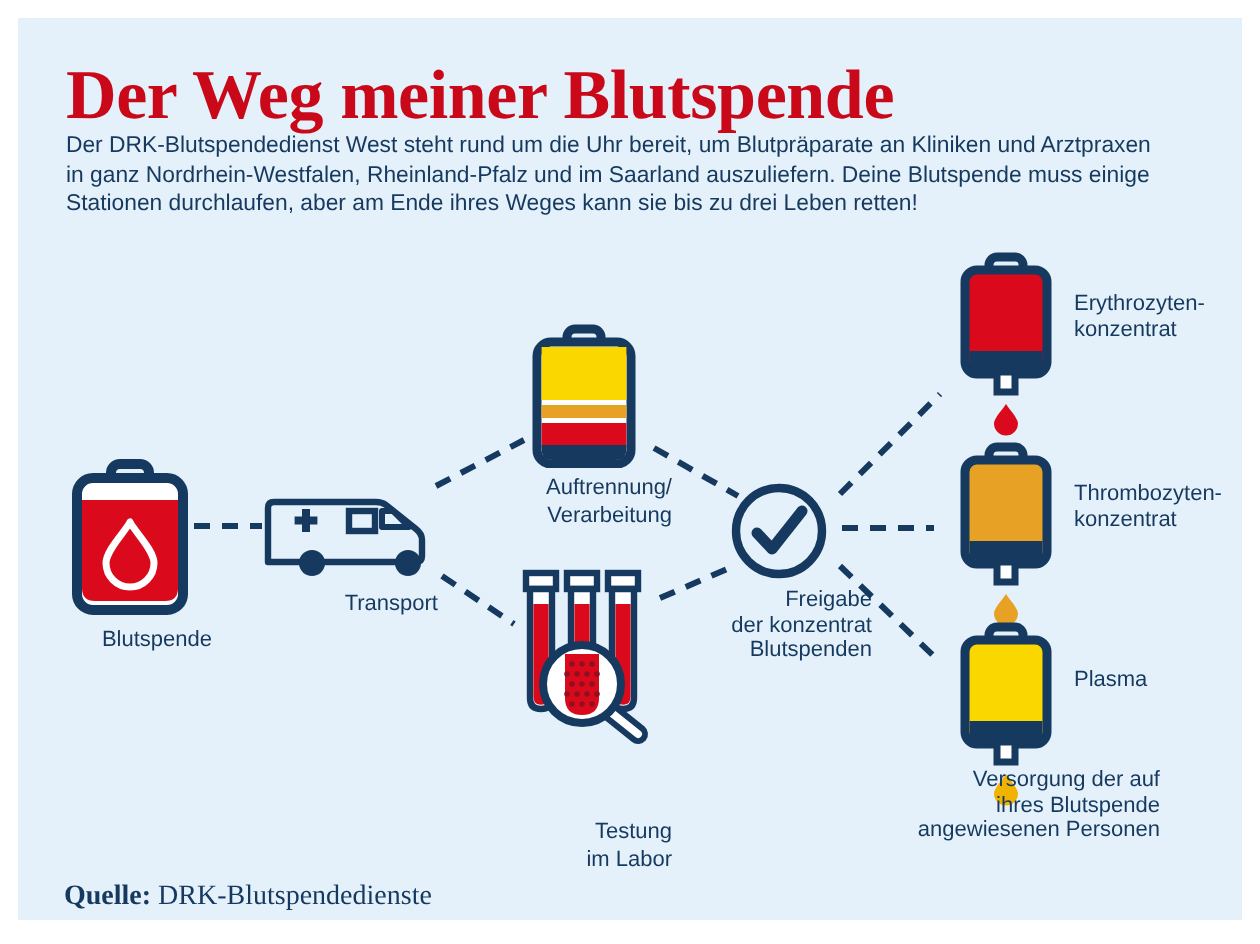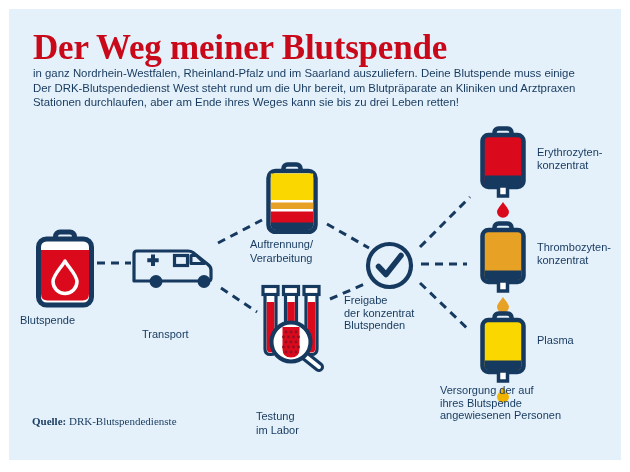--- a/index.html
+++ b/index.html
@@ -3,24 +3,24 @@
 <meta charset="utf-8">
 <style>
   html,body{margin:0;padding:0;}
   body{width:630px;height:472px;background:#ffffff;font-family:"Liberation Sans",sans-serif;}
   .stage{position:relative;width:630px;height:472px;background:#ffffff;overflow:hidden;}
   .card{position:absolute;left:9px;top:9px;width:612px;height:451px;background:#e4f1fa;}
   .abs{position:absolute;}
   .title{left:33px;top:28px;font-family:"Liberation Serif",serif;font-weight:bold;font-size:35px;color:#c9091a;letter-spacing:-0.2px;}
   .intro{left:33px;top:66px;width:565px;font-size:11.4px;line-height:14.5px;color:#16395f;}
   .lbl{font-size:11px;line-height:12.5px;color:#16395f;}
-  .center{text-align:left;}
+  .center{text-align:right;}
   .connectors{left:0;top:0;width:630px;height:472px;}
   .connectors path{stroke:#16395f;stroke-width:3;fill:none;stroke-dasharray:8 6;}
-  .source{left:32px;top:415px;font-family:"Liberation Serif",serif;font-size:11px;color:#16395f;}
+  .source{left:32px;top:441px;font-family:"Liberation Serif",serif;font-size:14px;color:#16395f;}
   .source b{font-weight:bold;}
   svg{display:block;}
 </style>
 </head>
 <body>
 
 <div class="stage">
   <div class="card"></div>
 
   <svg class="abs connectors" viewBox="0 0 630 472">
@@ -29,42 +29,42 @@
     <path d="M221,288 L257,312"></path>
     <path d="M327,224 L369,248"></path>
     <path d="M330,299 L367,283"></path>
     <path d="M420,247 L470,197"></path>
     <path d="M421,264 L467,264"></path>
     <path d="M420,283 L470,331"></path>
   </svg>
 
   <div class="abs title">Der Weg meiner Blutspende</div>
   <div class="abs intro">
+    <div>Der DRK-Blutspendedienst West steht rund um die Uhr bereit, um Blutpräparate an Kliniken und Arztpraxen</div>
     <div>in ganz Nordrhein-Westfalen, Rheinland-Pfalz und im Saarland auszuliefern. Deine Blutspende muss einige</div>
-    <div>Der DRK-Blutspendedienst West steht rund um die Uhr bereit, um Blutpräparate an Kliniken und Arztpraxen</div>
     <div>Stationen durchlaufen, aber am Ende ihres Weges kann sie bis zu drei Leben retten!</div>
   </div>
 
   <svg class="abs" style="left:36px;top:229px;" width="58" height="84" viewBox="0 0 58 84">
     <rect x="19.5" y="3" width="19" height="12" rx="4.5" fill="none" stroke="#16395f" stroke-width="5"></rect>
     <rect x="2.5" y="10" width="53" height="66" rx="8" fill="#ffffff" stroke="#16395f" stroke-width="5"></rect>
     <path d="M5,21 h48 v44 q0,6.5 -6.5,6.5 h-35 q-6.5,0 -6.5,-6.5 z" fill="#da0a1c"></path>
     <path d="M29,32 C26.5,37 17,46 17,52.5 a12,12 0 0 0 24,0 C41,46 31.5,37 29,32 Z" fill="none" stroke="#ffffff" stroke-width="3.5" stroke-linejoin="round"></path>
   </svg>
   <div class="abs lbl center" style="left:20px;top:314px;width:86px;">Blutspende</div>
 
   <svg class="abs" style="left:131px;top:243px;" width="88" height="48" viewBox="0 0 88 48">
     <path d="M3,38 V11 Q3,8 6,8 H57 Q60,8 62,9.5 L77,21.5 Q80,23.8 80,27 V35 Q80,38 77,38 Z" fill="none" stroke="#16395f" stroke-width="3.2" stroke-linejoin="round"></path>
     <path d="M22,11.5 V23 M16.3,17.2 H27.7" stroke="#16395f" stroke-width="4"></path>
     <rect x="43.5" y="12.5" width="13" height="10" fill="none" stroke="#16395f" stroke-width="3.2"></rect>
     <path d="M60,12.5 H65.5 L73.5,20.5 H60 Z" fill="none" stroke="#16395f" stroke-width="3" stroke-linejoin="round"></path>
     <circle cx="25" cy="38.5" r="6.5" fill="#16395f"></circle>
     <circle cx="73" cy="38.5" r="6.5" fill="#16395f"></circle>
   </svg>
-  <div class="abs lbl center" style="left:142px;top:296px;width:88px;margin-top:32px;">Transport</div>
+  <div class="abs lbl center" style="left:131px;top:296px;width:88px;">Transport</div>
 
   <svg class="abs" style="left:266px;top:162px;" width="52" height="72" viewBox="0 0 52 72">
     <rect x="17.5" y="2.5" width="17" height="10" rx="4" fill="none" stroke="#16395f" stroke-width="4.5"></rect>
     <rect x="2.5" y="9" width="47" height="61" rx="7" fill="#ffffff" stroke="#16395f" stroke-width="4.5"></rect>
     <rect x="4.8" y="11.5" width="42.4" height="26.5" fill="#fbd700"></rect>
     <rect x="4.8" y="40.5" width="42.4" height="6.5" fill="#e7a226"></rect>
     <rect x="4.8" y="49.5" width="42.4" height="12" fill="#da0a1c"></rect>
     <path d="M4.8,60.5 h42.4 v2 q0,5.5 -5.5,5.5 h-31.4 q-5.5,0 -5.5,-5.5 z" fill="#16395f"></path>
   </svg>
   <div class="abs lbl center" style="left:250px;top:237px;width:86px;line-height:14px;">

